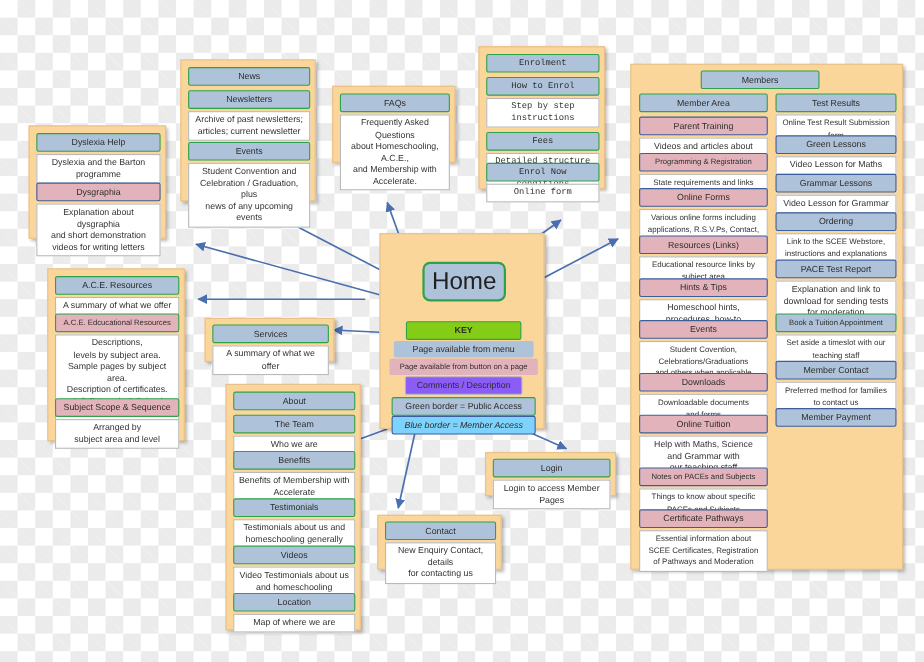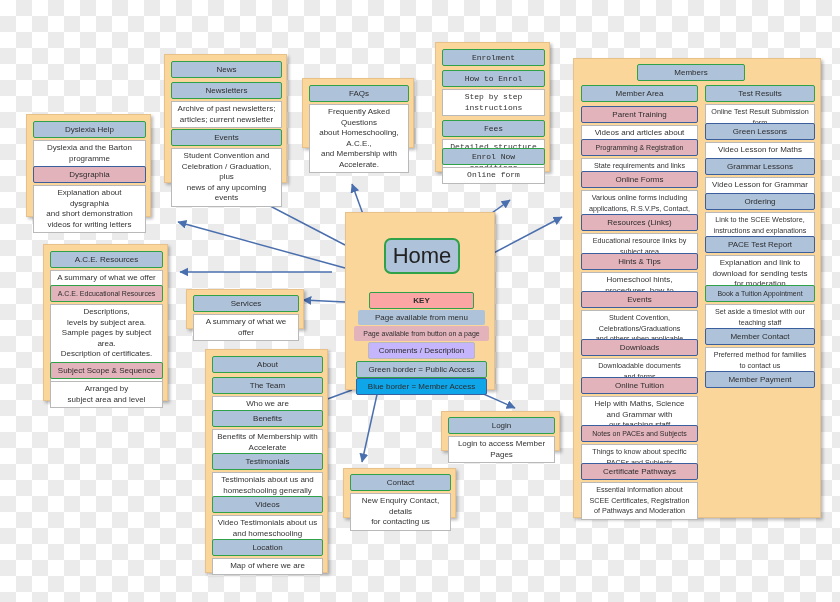--- a/index.html
+++ b/index.html
@@ -56,33 +56,33 @@
   .home-node{
     position:absolute;
     background:#aec2da;
     border:2px solid #2fa148;
     border-radius:7px;
     display:flex;align-items:center;justify-content:center;
     font-size:22px;color:#222;
   }
   .key-hdr{
     position:absolute;box-sizing:border-box;
-    background:#fca5a5;border:1.4px solid #2fa148;border-radius:2px;
+    background:#84cc16;border:1.4px solid #2fa148;border-radius:2px;
     text-align:center;font-size:8px;line-height:11px;font-weight:bold;color:#2d2d2d;
     padding:2px 0;
   }
   .key-row{
     position:absolute;box-sizing:border-box;text-align:center;
     font-size:8px;line-height:11px;color:#2d2d2d;padding:2px 0;border-radius:2px;
   }
   .key-blue{background:#aec2da;}
   .key-pink{background:#e3b3bb;}
-  .key-white{background:#c4b5fd;border:1px solid #b9b9b9;}
+  .key-white{background:#8b5cf6;border:1px solid #b9b9b9;}
   .key-gb{background:#aec2da;border:1.4px solid #2fa148;}
-  .key-bb{background:#0ea5e9;border:1.4px solid #3b5e9c;}
+  .key-bb{background:#7dd3fc;border:1.4px solid #3b5e9c;font-style:italic;}
 </style>
 </head>
 <body>
 
 <div id="canvas">
 
   <svg class="arrows" viewBox="0 0 840 602" width="840" height="602">
     <defs>
       <marker id="ah" markerWidth="7" markerHeight="7" refX="5.6" refY="3" orient="auto" markerUnits="strokeWidth">
         <path d="M0,0 L6,3 L0,6 z" fill="#4a6fae"></path>

